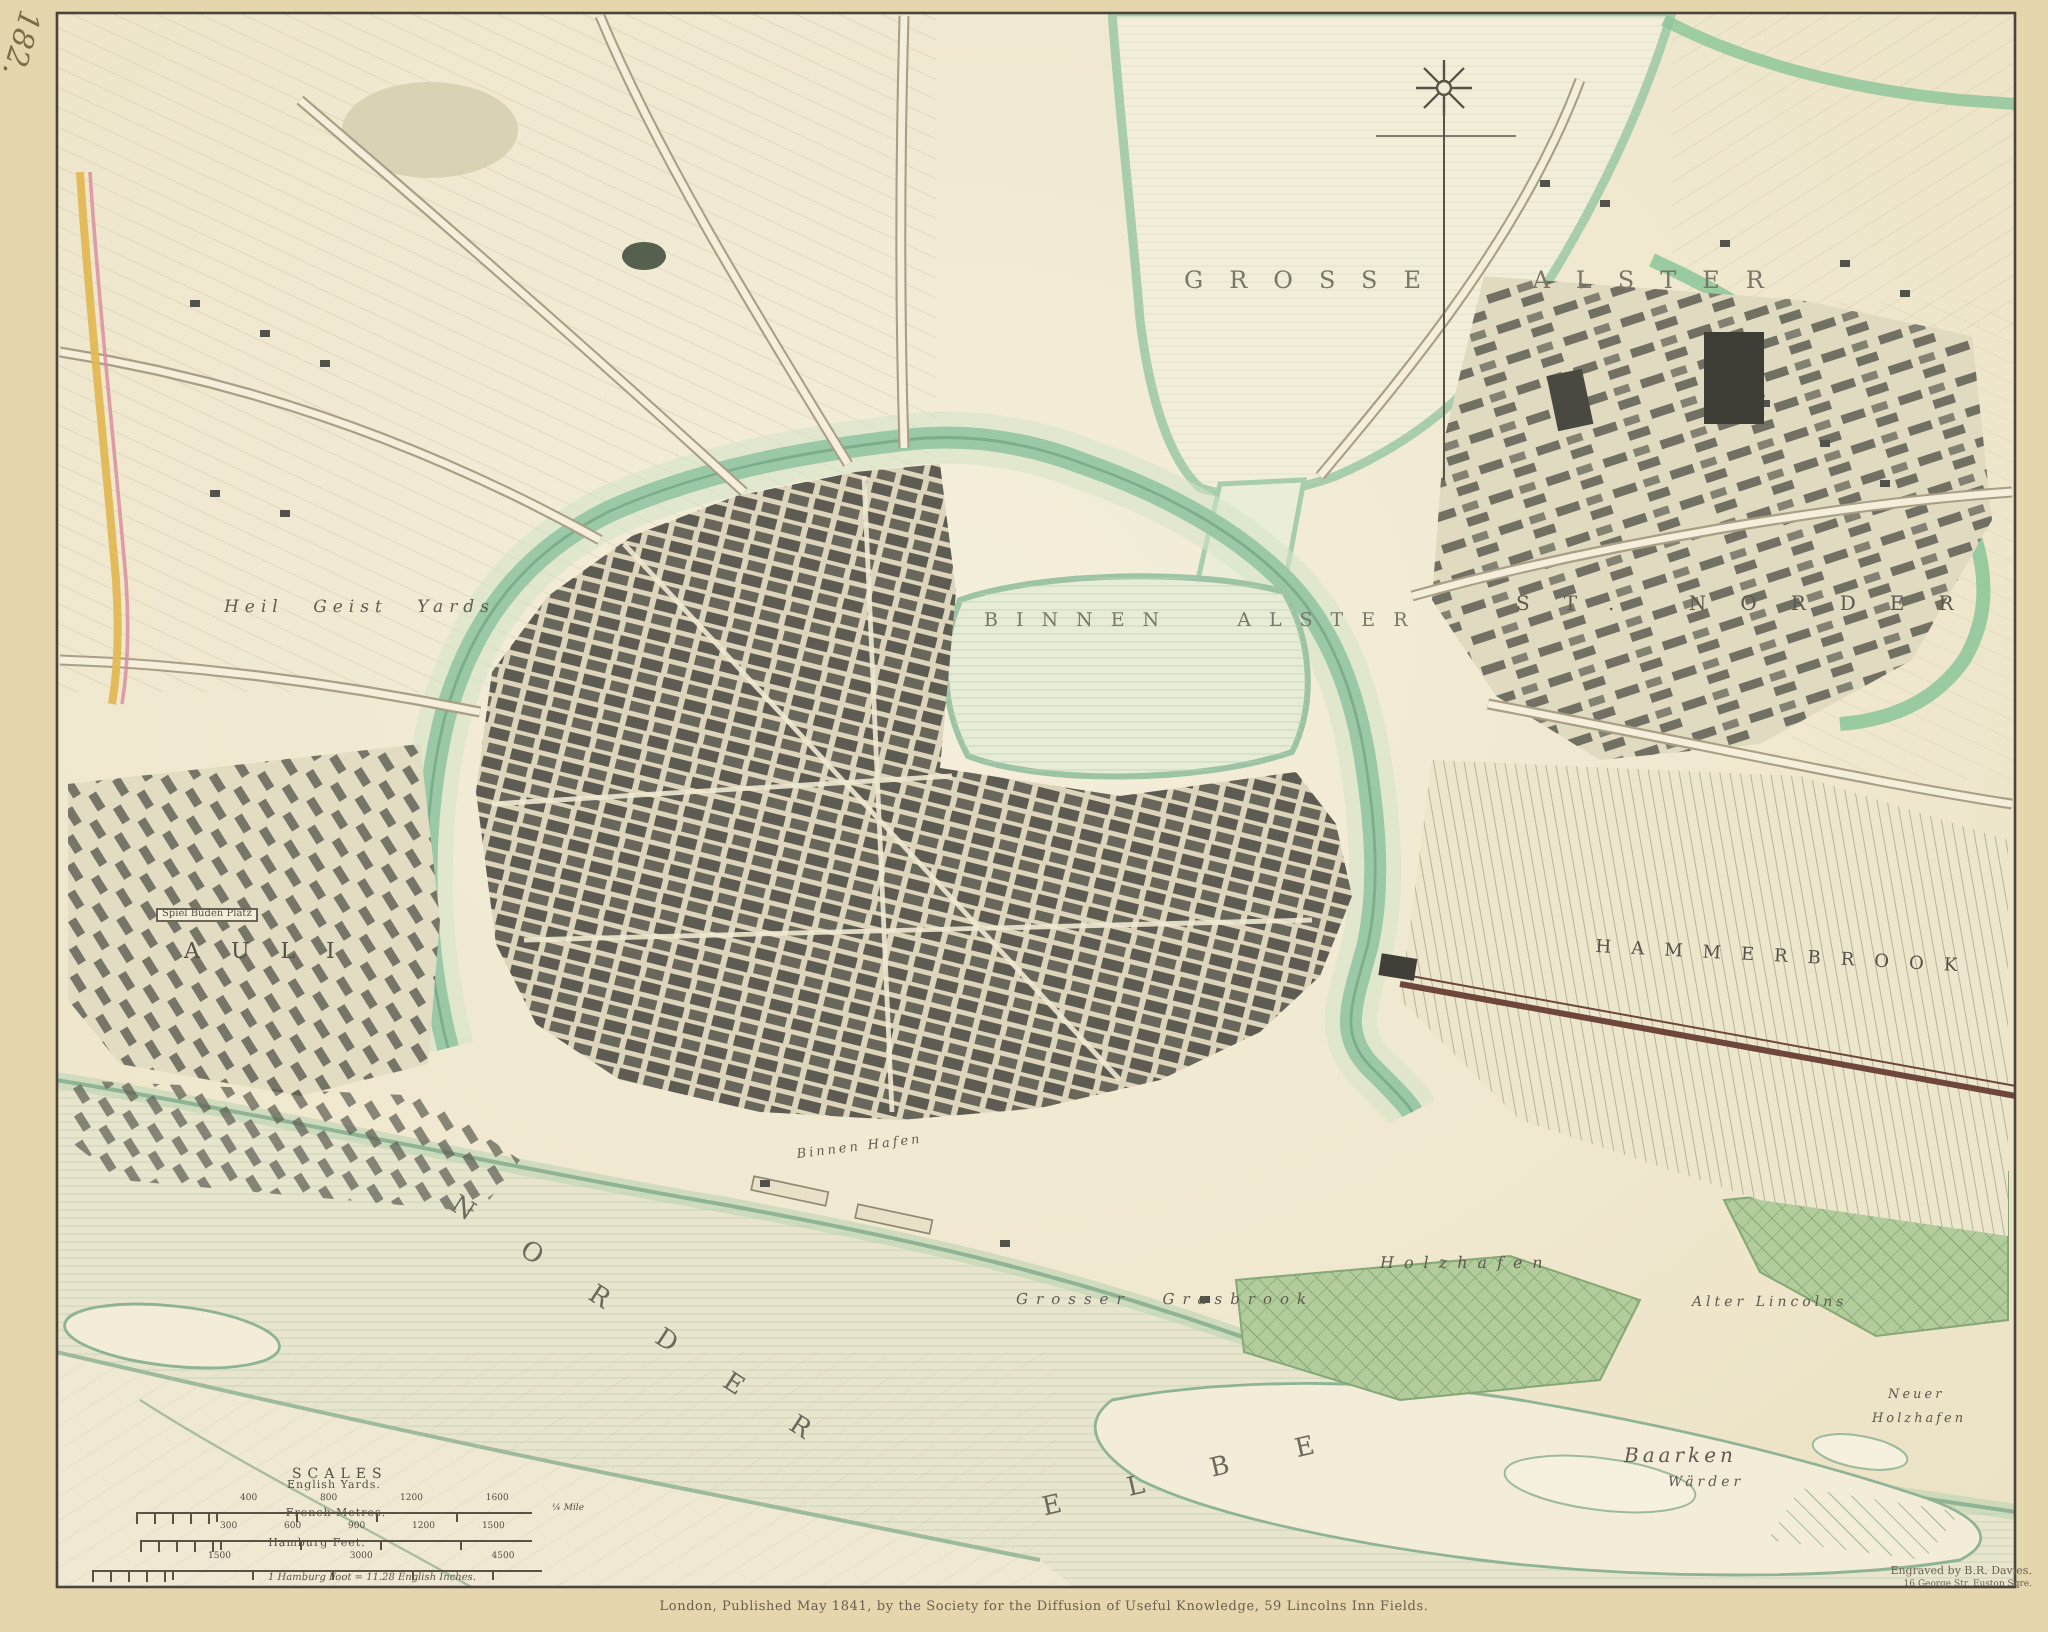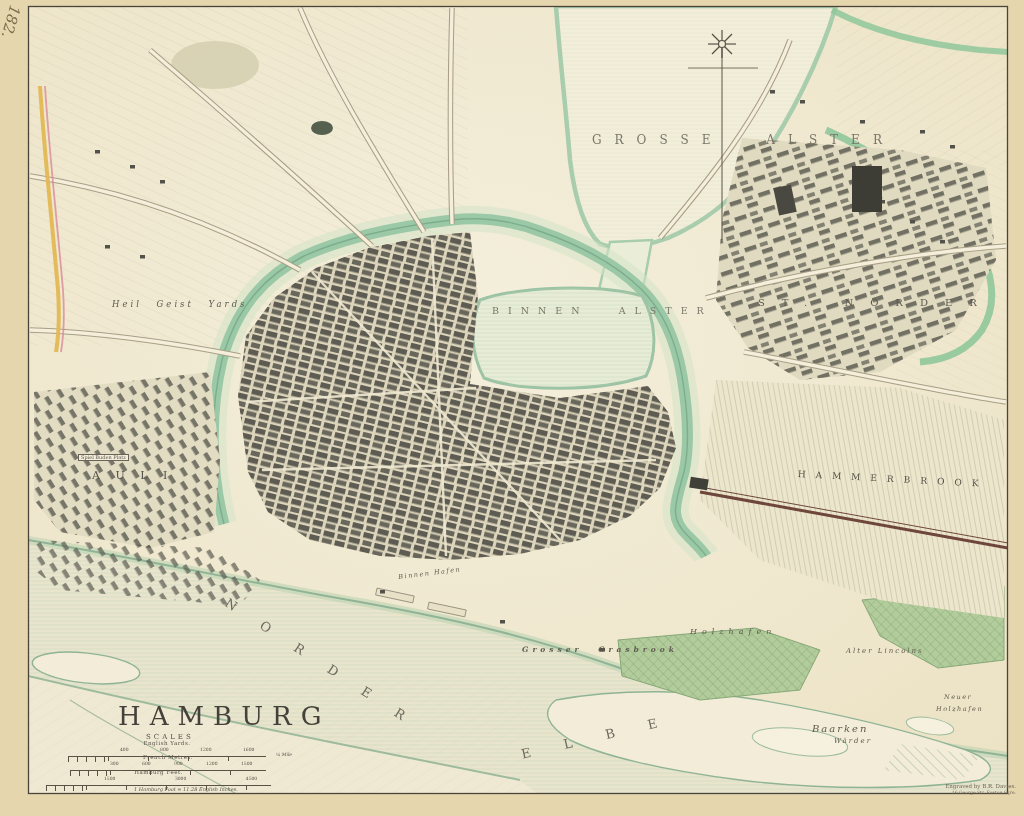--- a/index.html
+++ b/index.html
@@ -237,49 +237,49 @@
   <span class="sheetnum">182.</span>
 
   <span class="lbl watername" style="left:592px;top:134px;word-spacing:26px;">GROSSE ALSTER</span>
   <span class="lbl watername" style="left:492px;top:306px;font-size:9.5px;letter-spacing:9px;word-spacing:18px;">BINNEN ALSTER</span>
   <span class="lbl bigwater" style="left:230px;top:596px;transform:rotate(33deg);transform-origin:0 0;">NORDER</span>
   <span class="lbl bigwater" style="left:520px;top:748px;transform:rotate(-13deg);transform-origin:0 0;letter-spacing:34px;">ELBE</span>
 
   <span class="lbl smallital" style="left:112px;top:300px;font-size:8.5px;letter-spacing:3px;word-spacing:9px;">Heil Geist Yards</span>
   <span class="lbl district" style="left:758px;top:298px;font-size:10px;letter-spacing:17px;color:#5c584e;">ST. NORDER</span>
   <span class="lbl district" style="left:798px;top:470px;font-size:9px;letter-spacing:10px;transform:rotate(3deg);transform-origin:0 0;">HAMMERBROOK</span>
-  <span class="lbl smallital" style="left:522px;top:646px;font-size:7.5px;letter-spacing:4px;word-spacing:9px;font-weight:bold;">Grosser Grasbrook</span>
+  <span class="lbl smallital" style="left:508px;top:646px;font-size:7.5px;letter-spacing:4px;word-spacing:9px;">Grosser Grasbrook</span>
   <span class="lbl smallital" style="left:690px;top:628px;font-size:8px;letter-spacing:5px;">Holzhafen</span>
   <span class="lbl smallital" style="left:846px;top:648px;font-size:7px;letter-spacing:2px;">Alter Lincolns</span>
   <span class="lbl smallital" style="left:944px;top:694px;font-size:6.5px;letter-spacing:1.5px;font-style:italic;">Neuer</span>
   <span class="lbl smallital" style="left:936px;top:706px;font-size:6.5px;letter-spacing:1.5px;">Holzhafen</span>
   <span class="lbl smallital" style="left:812px;top:724px;font-size:10px;letter-spacing:2px;">Baarken</span>
   <span class="lbl smallital" style="left:834px;top:738px;font-size:7px;letter-spacing:2px;">Wärder</span>
   <span class="lbl district" style="left:76px;top:470px;font-size:11px;letter-spacing:6px;color:#54504a;margin-left:16px;">A U L I</span>
   <span class="lbl boxed" style="left:78px;top:454px;">Spiel Buden Platz</span>
   <span class="lbl smallital" style="left:398px;top:574px;font-size:6.5px;letter-spacing:1.5px;transform:rotate(-7deg);transform-origin:0 0;">Binnen Hafen</span>
 
-  <span class="map-title">HAMBURG</span>
   <span class="scales-head">SCALES</span>
 
   <div class="scalebar" style="left:68px;top:748px;width:198px;">
     <span class="sb-lab">English Yards.</span>
     <span class="sb-nums" style="left:52px;word-spacing:30px;">400 800 1200 1600</span>
     <div class="sb-line"></div>
     <span class="sb-end">¼ Mile</span>
   </div>
   <div class="scalebar" style="left:70px;top:762px;width:196px;">
     <span class="sb-lab">French Metres.</span>
     <span class="sb-nums" style="left:40px;word-spacing:22px;">300 600 900 1200 1500</span>
     <div class="sb-line"></div>
   </div>
   <div class="scalebar" style="left:46px;top:777px;width:225px;">
     <span class="sb-lab">Hamburg Feet.</span>
     <span class="sb-nums" style="left:58px;word-spacing:58px;">1500 3000 4500</span>
     <div class="sb-line"></div>
   </div>
   <span class="sb-foot">1 Hamburg Foot = 11.28 English Inches.</span>
 
+  <span class="imprint">London, Published May 1841, by the Society for the Diffusion of Useful Knowledge, 59 Lincolns Inn Fields.</span>
   <span class="engraver">
     <span class="l1">Engraved by B.R. Davies.</span>
     <span class="l2">16 George Str. Euston Sqre.</span>
   </span>
 </div>
 
 </body></html>

